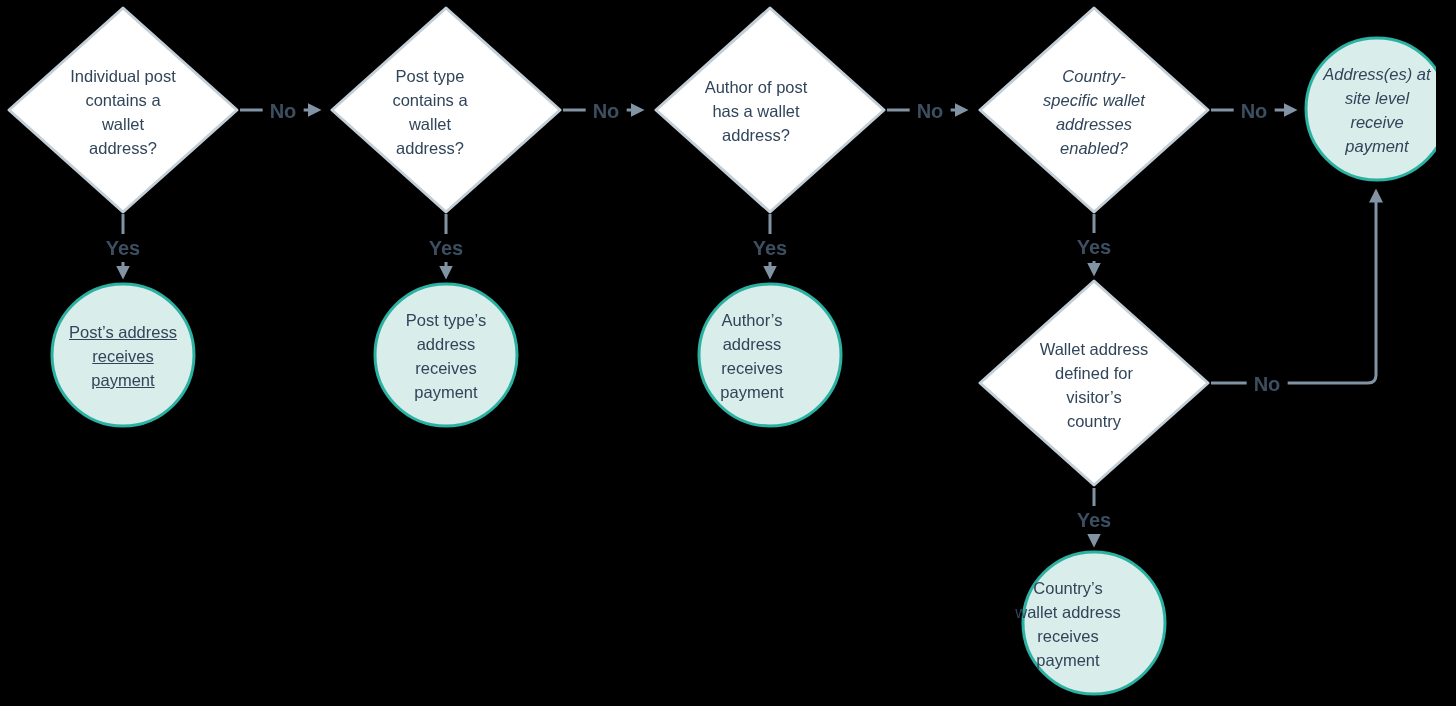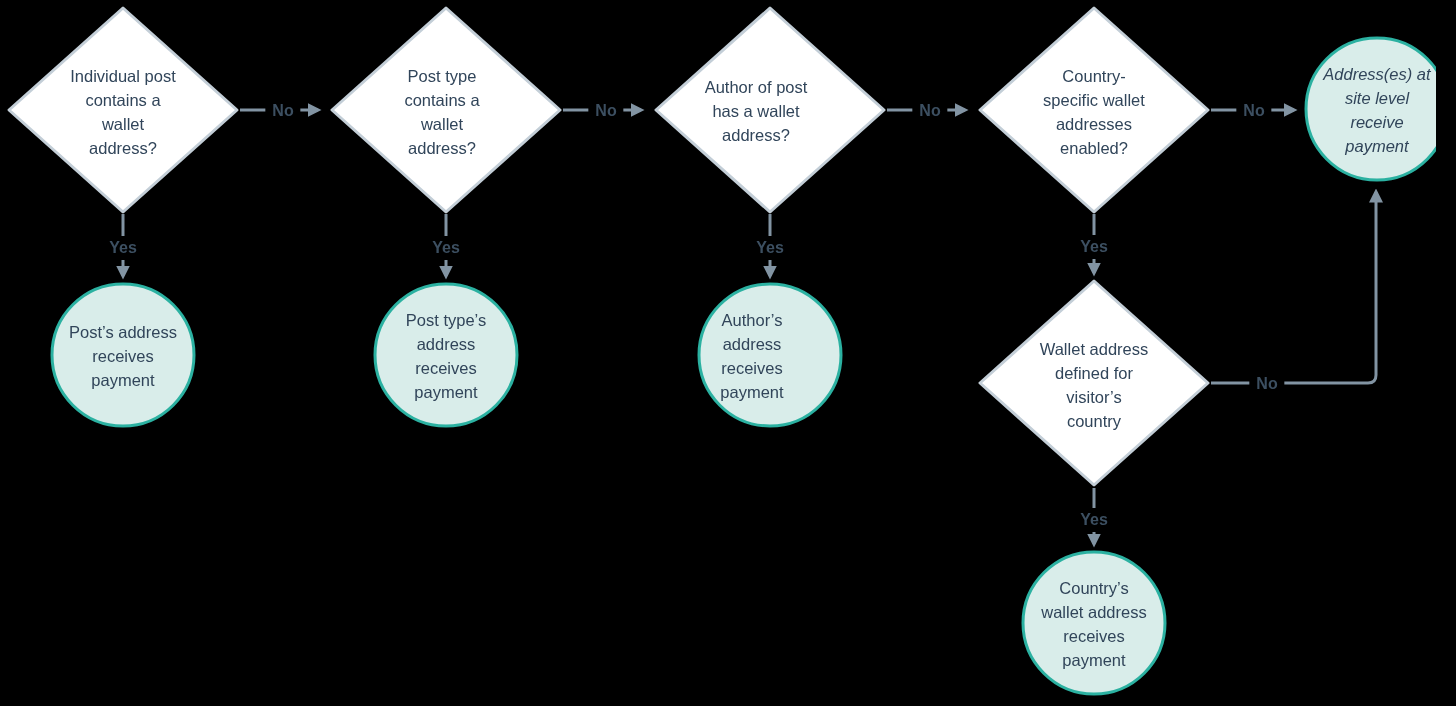--- a/index.html
+++ b/index.html
@@ -25,21 +25,21 @@
   .node-label{
     position:absolute;transform:translate(-50%,-50%);
     text-align:center;white-space:pre-line;
     color:var(--node-text);font-size:16.5px;line-height:24px;font-weight:400;
   }
   .node-label.decision{width:210px;}
   .node-label.terminal{width:160px;}
   .edge-label{
     position:absolute;transform:translate(-50%,-50%);
     background:var(--bg);color:var(--edge-label-text);
-    font-size:16px;font-weight:700;line-height:1;padding:4px 7px;
+    font-size:20px;font-weight:700;line-height:1;padding:4px 7px;
   }
 </style>
 </head>
 <body>
 
 <div class="stage">
 
   <svg width="1456" height="706" viewBox="0 0 1456 706">
     <defs>
       <marker id="arrow" viewBox="0 0 12 12" refX="9" refY="6" markerWidth="14" markerHeight="14" markerUnits="userSpaceOnUse" orient="auto">
@@ -68,52 +68,52 @@
     <circle class="terminal-shape" cx="446" cy="355" r="71"></circle>
     <circle class="terminal-shape" cx="770" cy="355" r="71"></circle>
     <circle class="terminal-shape" cx="1377" cy="109" r="71"></circle>
     <circle class="terminal-shape" cx="1094" cy="623" r="71"></circle>
   </svg>
 
   <div class="node-label decision" style="left:123px;top:112px;">Individual post
 contains a
 wallet
 address?</div>
-  <div class="node-label decision" style="left:442px;top:112px;">Post type
+  <div class="node-label decision" style="left:430px;top:112px;">Post type
 contains a
 wallet
 address?</div>
   <div class="node-label decision" style="left:756px;top:111px;">Author of post
 has a wallet
 address?</div>
-  <div class="node-label decision" style="left:1094px;top:112px;">Country-
+  <div class="node-label decision" style="left:1094px;top:112px;font-style:italic;">Country-
 specific wallet
 addresses
 enabled?</div>
   <div class="node-label decision" style="left:1094px;top:385px;">Wallet address
 defined for
 visitor’s
 country</div>
 
-  <div class="node-label terminal" style="left:123px;top:356px;">Post’s address
+  <div class="node-label terminal" style="left:123px;top:356px;text-decoration:underline;">Post’s address
 receives
 payment</div>
   <div class="node-label terminal" style="left:446px;top:356px;">Post type’s
 address
 receives
 payment</div>
   <div class="node-label terminal" style="left:752px;top:356px;">Author’s
 address
 receives
 payment</div>
   <div class="node-label terminal" style="left:1377px;top:110px;font-style:italic;">Address(es) at
 site level
 receive
 payment</div>
-  <div class="node-label terminal" style="left:1094px;top:624px;">Country’s
+  <div class="node-label terminal" style="left:1068px;top:624px;">Country’s
 wallet address
 receives
 payment</div>
 
   <div class="edge-label" style="left:283px;top:111px;">No</div>
   <div class="edge-label" style="left:606px;top:111px;">No</div>
   <div class="edge-label" style="left:930px;top:111px;">No</div>
   <div class="edge-label" style="left:1254px;top:111px;">No</div>
   <div class="edge-label" style="left:1267px;top:384px;">No</div>
   <div class="edge-label" style="left:123px;top:248px;">Yes</div>

